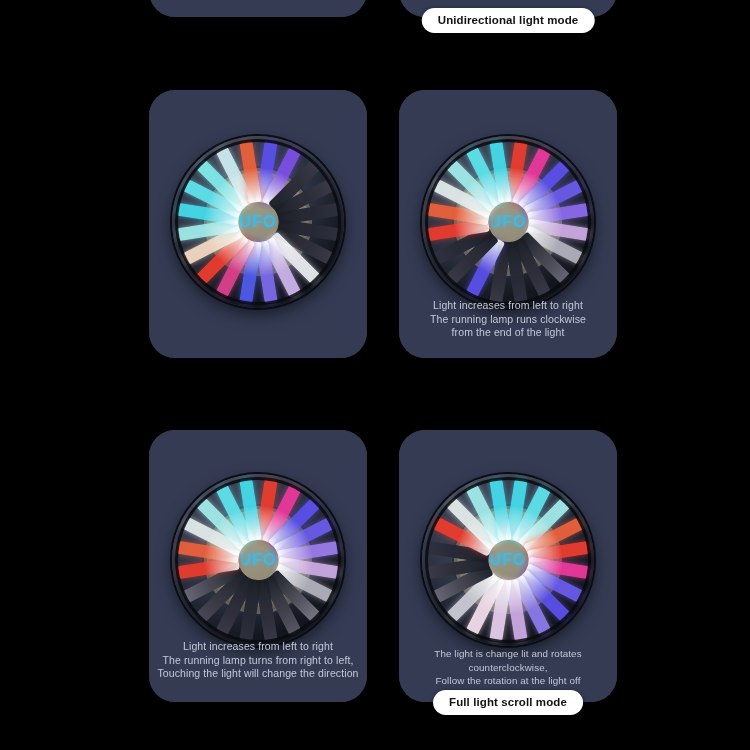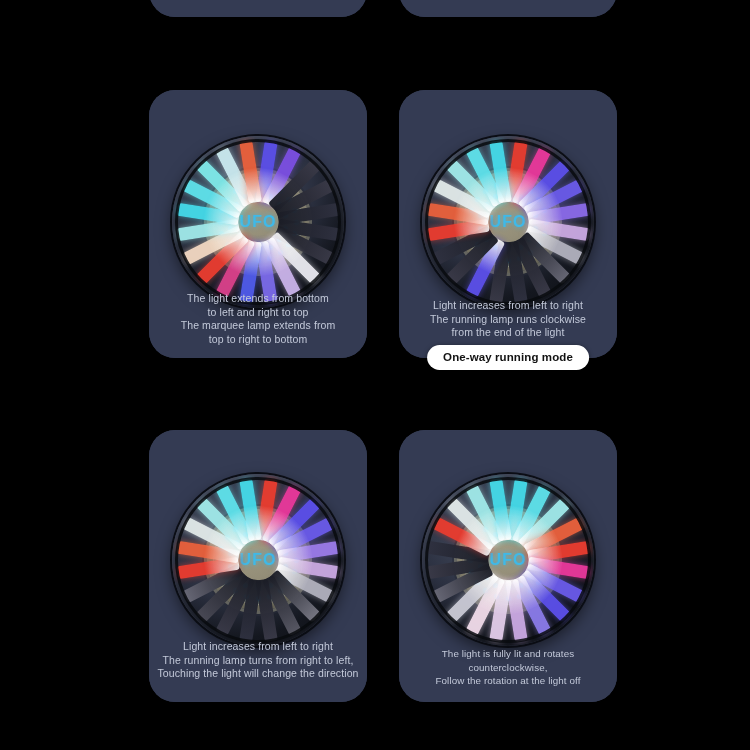--- a/index.html
+++ b/index.html
@@ -190,20 +190,21 @@
 <body>
 
 <div id="page">
 
   <div class="card row-top col-left">
     <div class="card-inner"></div>
   </div>
 
   <div class="card row-top col-right">
     <div class="card-inner"></div>
+    <div class="pill">Unidirectional light mode</div>
   </div>
 
   <div class="card row-mid col-left">
     <div class="card-inner">
       <div class="lamp-wrap">
         <div class="lamp">
           <div class="hub">
             <div class="hub-label">UFO</div>
           <div class="led" style="left: 89px; top: 51px; margin-left: -2.5px; margin-top: -2.5px;"></div>
               <div class="led" style="left: 87.1401px; top: 62.7426px; margin-left: -2.5px; margin-top: -2.5px;"></div>
@@ -255,24 +256,20 @@
             <div class="seg" style="background: linear-gradient(rgb(232, 60, 48) 0%, rgb(232, 60, 48) 45%, rgba(255, 255, 255, 0.92) 100%); box-shadow: rgba(232, 60, 48, 0.6) 0px 0px 6px; transform: rotate(225deg);"></div>
             <div class="seg" style="background: linear-gradient(rgb(240, 214, 192) 0%, rgb(240, 214, 192) 45%, rgba(255, 255, 255, 0.92) 100%); box-shadow: rgba(240, 214, 192, 0.6) 0px 0px 6px; transform: rotate(243deg);"></div>
             <div class="seg" style="background: linear-gradient(rgb(159, 232, 232) 0%, rgb(159, 232, 232) 45%, rgba(255, 255, 255, 0.92) 100%); box-shadow: rgba(159, 232, 232, 0.6) 0px 0px 6px; transform: rotate(261deg);"></div>
             <div class="seg" style="background: linear-gradient(rgb(69, 216, 232) 0%, rgb(69, 216, 232) 45%, rgba(255, 255, 255, 0.92) 100%); box-shadow: rgba(69, 216, 232, 0.6) 0px 0px 6px; transform: rotate(279deg);"></div>
             <div class="seg" style="background: linear-gradient(rgb(94, 224, 234) 0%, rgb(94, 224, 234) 45%, rgba(255, 255, 255, 0.92) 100%); box-shadow: rgba(94, 224, 234, 0.6) 0px 0px 6px; transform: rotate(297deg);"></div>
             <div class="seg" style="background: linear-gradient(rgb(126, 232, 232) 0%, rgb(126, 232, 232) 45%, rgba(255, 255, 255, 0.92) 100%); box-shadow: rgba(126, 232, 232, 0.6) 0px 0px 6px; transform: rotate(315deg);"></div>
             <div class="seg" style="background: linear-gradient(rgb(201, 232, 238) 0%, rgb(201, 232, 238) 45%, rgba(255, 255, 255, 0.92) 100%); box-shadow: rgba(201, 232, 238, 0.6) 0px 0px 6px; transform: rotate(333deg);"></div>
             <div class="seg" style="background: linear-gradient(rgb(232, 96, 60) 0%, rgb(232, 96, 60) 45%, rgba(255, 255, 255, 0.92) 100%); box-shadow: rgba(232, 96, 60, 0.6) 0px 0px 6px; transform: rotate(351deg);"></div>
           </div>
       </div>
-      <div class="desc">The light extends from bottom
-to left and right to top
-The marquee lamp extends from
-top to right to bottom</div>
     </div>
   </div>
 
   <div class="card row-mid col-right">
     <div class="card-inner">
       <div class="lamp-wrap">
         <div class="lamp">
           <div class="hub">
             <div class="hub-label">UFO</div>
           <div class="led" style="left: 89px; top: 51px; margin-left: -2.5px; margin-top: -2.5px;"></div>
@@ -329,21 +326,20 @@
             <div class="seg" style="background: linear-gradient(rgb(223, 232, 232) 0%, rgb(223, 232, 232) 45%, rgba(255, 255, 255, 0.92) 100%); box-shadow: rgba(223, 232, 232, 0.6) 0px 0px 6px; transform: rotate(297deg);"></div>
             <div class="seg" style="background: linear-gradient(rgb(159, 232, 232) 0%, rgb(159, 232, 232) 45%, rgba(255, 255, 255, 0.92) 100%); box-shadow: rgba(159, 232, 232, 0.6) 0px 0px 6px; transform: rotate(315deg);"></div>
             <div class="seg" style="background: linear-gradient(rgb(94, 224, 234) 0%, rgb(94, 224, 234) 45%, rgba(255, 255, 255, 0.92) 100%); box-shadow: rgba(94, 224, 234, 0.6) 0px 0px 6px; transform: rotate(333deg);"></div>
             <div class="seg" style="background: linear-gradient(rgb(69, 216, 232) 0%, rgb(69, 216, 232) 45%, rgba(255, 255, 255, 0.92) 100%); box-shadow: rgba(69, 216, 232, 0.6) 0px 0px 6px; transform: rotate(351deg);"></div>
           </div>
       </div>
       <div class="desc">Light increases from left to right
 The running lamp runs clockwise
 from the end of the light</div>
     </div>
-    <div class="pill">One-way running mode</div>
   </div>
 
   <div class="card row-bot col-left">
     <div class="card-inner">
       <div class="lamp-wrap">
         <div class="lamp">
           <div class="hub">
             <div class="hub-label">UFO</div>
           <div class="led" style="left: 89px; top: 51px; margin-left: -2.5px; margin-top: -2.5px;"></div>
               <div class="led" style="left: 87.1401px; top: 62.7426px; margin-left: -2.5px; margin-top: -2.5px;"></div>
@@ -464,18 +460,19 @@
             <div class="seg" style="background: linear-gradient(rgb(201, 201, 212) 0%, rgb(201, 201, 212) 45%, rgba(255, 255, 255, 0.92) 100%); box-shadow: rgba(201, 201, 212, 0.6) 0px 0px 6px; transform: rotate(225deg);"></div>
             <div class="seg" style="background: linear-gradient(rgb(106, 106, 120) 0%, rgb(27, 29, 38) 100%); transform: rotate(243deg);"></div>
             <div class="seg" style="background: linear-gradient(rgb(58, 58, 72) 0%, rgb(27, 29, 38) 100%); transform: rotate(261deg);"></div>
             <div class="seg" style="background: linear-gradient(rgb(47, 49, 64) 0%, rgb(27, 29, 38) 100%); transform: rotate(279deg);"></div>
             <div class="seg" style="background: linear-gradient(rgb(232, 60, 48) 0%, rgb(232, 60, 48) 45%, rgba(255, 255, 255, 0.92) 100%); box-shadow: rgba(232, 60, 48, 0.6) 0px 0px 6px; transform: rotate(297deg);"></div>
             <div class="seg" style="background: linear-gradient(rgb(223, 232, 232) 0%, rgb(223, 232, 232) 45%, rgba(255, 255, 255, 0.92) 100%); box-shadow: rgba(223, 232, 232, 0.6) 0px 0px 6px; transform: rotate(315deg);"></div>
             <div class="seg" style="background: linear-gradient(rgb(159, 232, 232) 0%, rgb(159, 232, 232) 45%, rgba(255, 255, 255, 0.92) 100%); box-shadow: rgba(159, 232, 232, 0.6) 0px 0px 6px; transform: rotate(333deg);"></div>
             <div class="seg" style="background: linear-gradient(rgb(69, 216, 232) 0%, rgb(69, 216, 232) 45%, rgba(255, 255, 255, 0.92) 100%); box-shadow: rgba(69, 216, 232, 0.6) 0px 0px 6px; transform: rotate(351deg);"></div>
           </div>
       </div>
-      <div class="desc">The light is fully lit and rotates counterclockwise,
+      <div class="desc">The light is change lit and rotates counterclockwise,
 Follow the rotation at the light off</div>
     </div>
+    <div class="pill">Full light scroll mode</div>
   </div>
 
 </div>
 
 </body></html>

